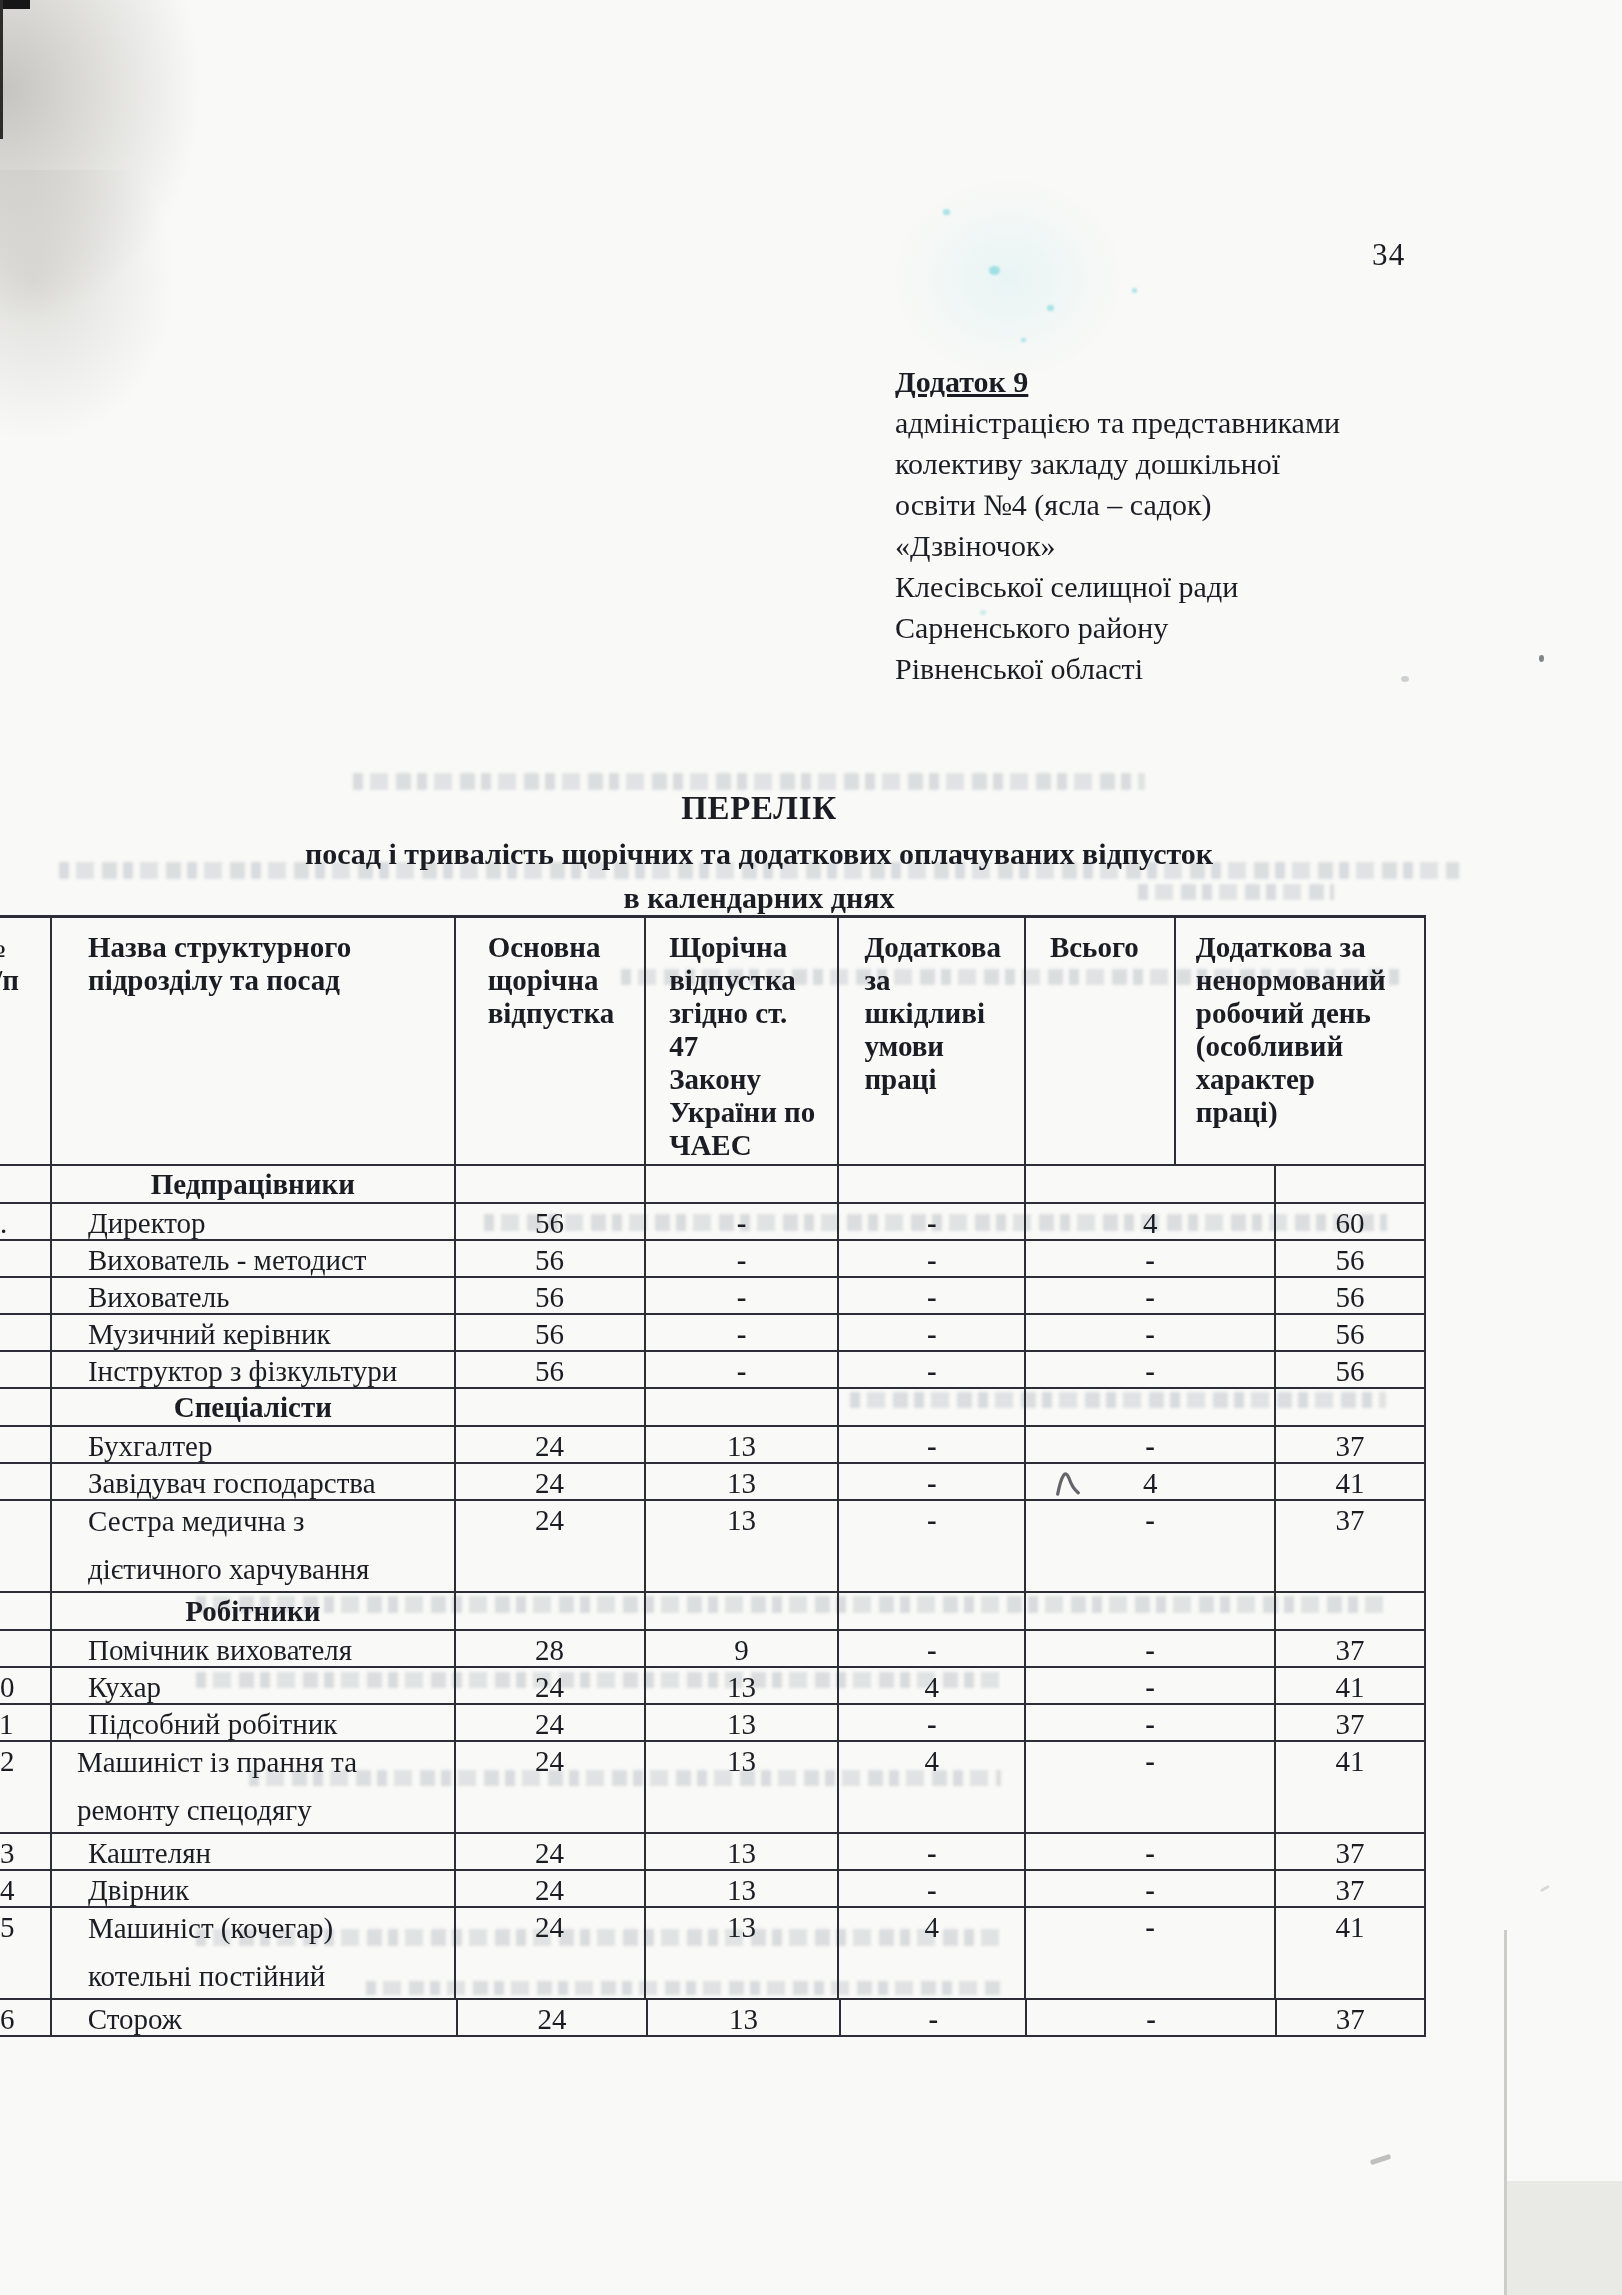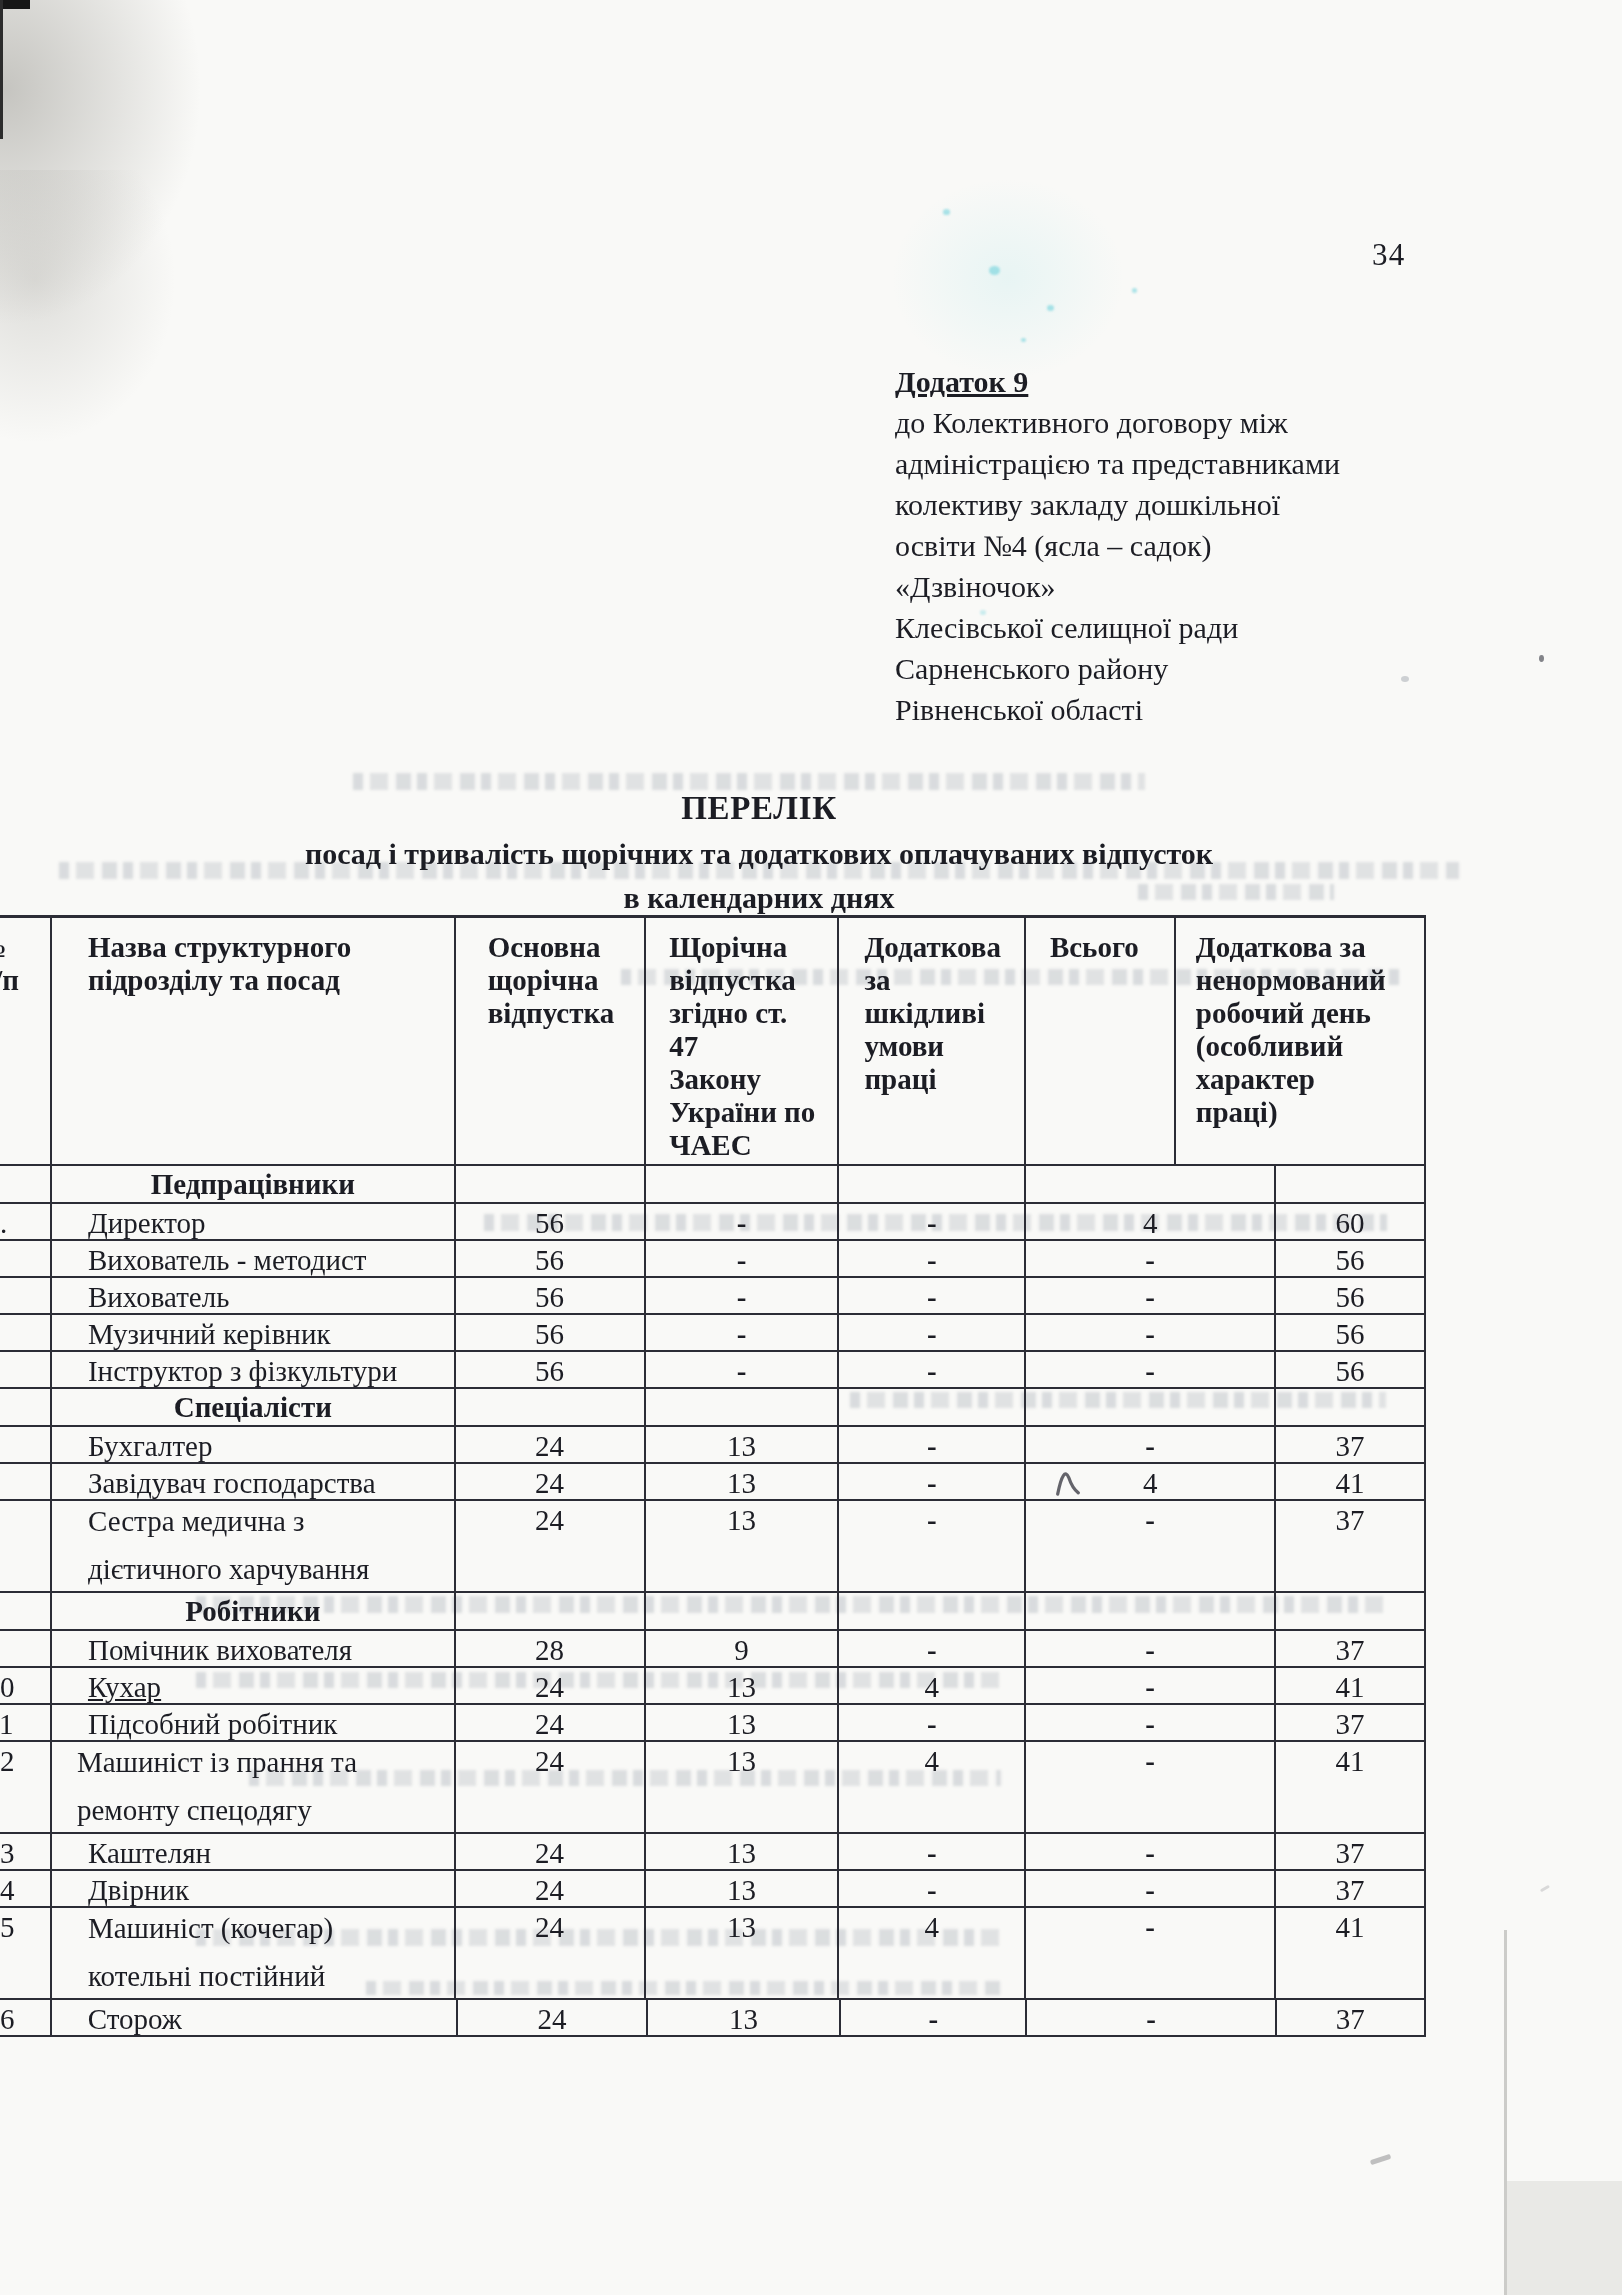--- a/index.html
+++ b/index.html
@@ -101,21 +101,20 @@
   <path d="M4,42 C10,12 16,4 21,16 C24,25 29,35 36,40" fill="none" stroke="#4a4a52" stroke-width="5" stroke-linecap="round" opacity="0.85"></path>
 </svg>
 
 <div class="abs edge-line"></div>
 <div class="abs corner-grey"></div>
 
 <div class="abs pagenum">34</div>
 
 <div class="abs appendix" id="appendix">
     <div class="line">Додаток 9</div>
-    <div class="line">до Колективного договору між</div>
     <div class="line">адміністрацією та представниками</div>
     <div class="line">колективу закладу дошкільної</div>
     <div class="line">освіти №4 (ясла – садок)</div>
     <div class="line">«Дзвіночок»</div>
     <div class="line">Клесівської селищної ради</div>
     <div class="line">Сарненського району</div>
     <div class="line">Рівненської області</div>
   </div>
 
 <div class="abs title1">ПЕРЕЛІК</div>
@@ -399,21 +398,21 @@
         <span class="dash">-</span>
       </div>
       <div class="cell c-val" style="width: 150px;">
         <span>37</span>
       </div>
     </div>
     <div class="row r-single">
       <div class="cell " style="width: 75px;">
         <span class="numclip">10</span>
       </div>
-      <div class="cell c-name" style="width: 404px; text-decoration: underline;">
+      <div class="cell c-name" style="width: 404px;">
         <div>Кухар</div>
       </div>
       <div class="cell c-val" style="width: 190px;">
         <span>24</span>
       </div>
       <div class="cell c-val" style="width: 194px;">
         <span>13</span>
       </div>
       <div class="cell c-val" style="width: 187px;">
         <span>4</span>

